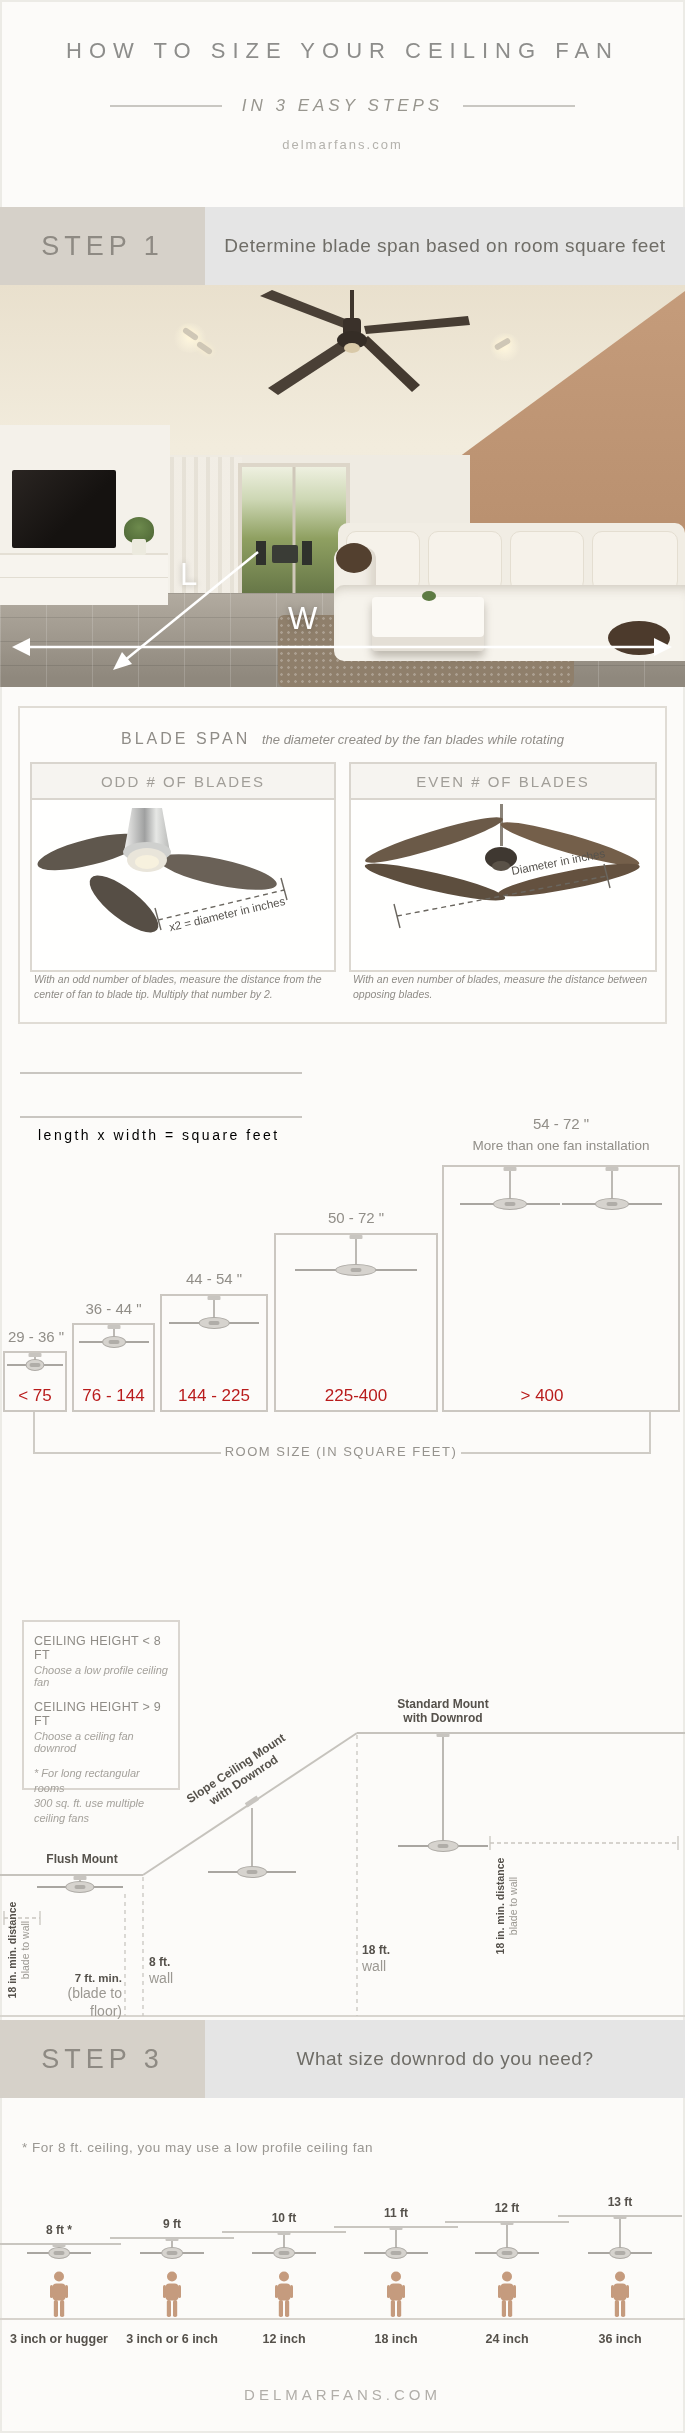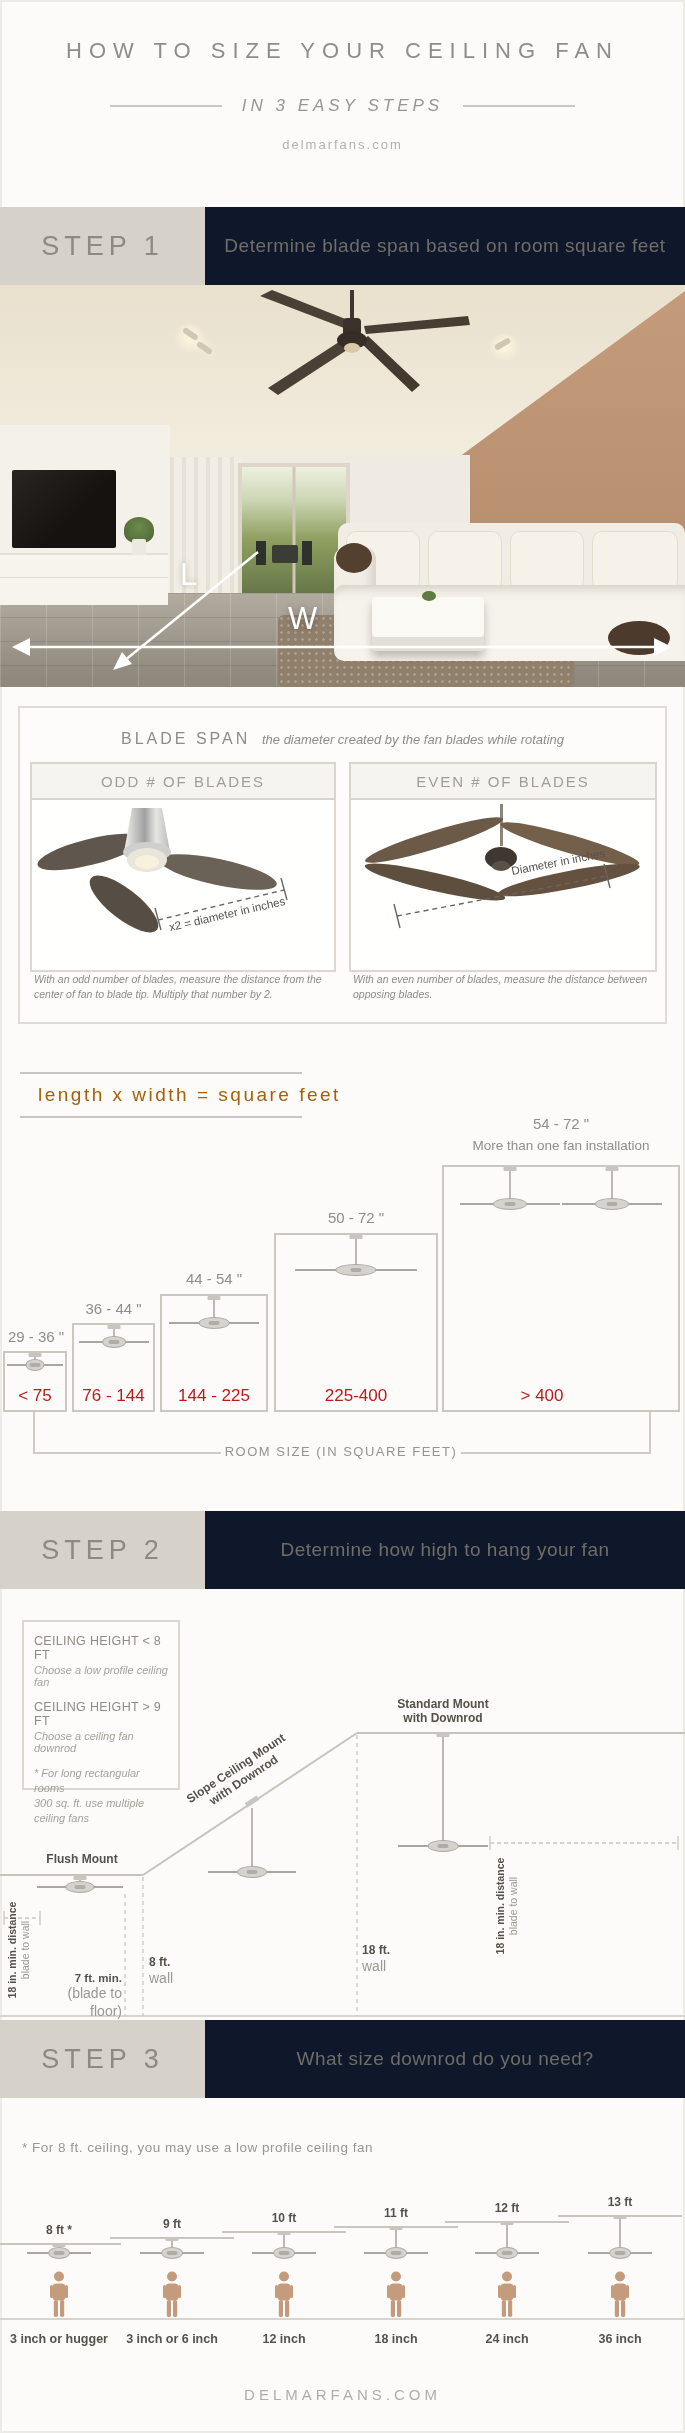--- a/index.html
+++ b/index.html
@@ -16,21 +16,21 @@
   .hdr-title { left:0; right:0; top:38px; text-align:center; font-size:22px; letter-spacing:7px; color:#8d8d8b; font-weight:400; }
   .hdr-subrow { left:0; right:0; top:96px; display:flex; align-items:center; justify-content:center; gap:20px; }
   .hdr-line { width:112px; height:2px; background:#c9c7c2; }
   .hdr-subtitle { font-size:17px; font-style:italic; letter-spacing:4px; color:#98968f; }
   .hdr-site { left:0; right:0; top:137px; text-align:center; font-size:13px; letter-spacing:2px; color:#b4b2ad; }
 
   
   .banner { left:0; width:685px; height:78px; display:flex; }
   .banner-box { width:205px; background:#d6d1c9; display:flex; align-items:center; justify-content:center; }
   .banner-step { font-size:27px; letter-spacing:5px; color:#8e8a83; }
-  .banner-rest { flex:1; background:#0f172a; display:flex; align-items:center; justify-content:center; }
+  .banner-rest { flex:1; background:#e5e5e5; display:flex; align-items:center; justify-content:center; }
   .banner-desc { font-size:19px; color:#6f6d67; letter-spacing:0.5px; }
   #banner1 { top:207px; } #banner2 { top:1511px; } #banner3 { top:2020px; }
 
   
   .photo { left:0; top:285px; width:685px; height:402px; overflow:hidden; background:linear-gradient(180deg,#e9e0cd 0%, #f2ecdd 40%, #efe9da 60%); }
   .ph { position:absolute; }
   .ph-tanwall { left:440px; top:0; width:245px; height:300px; background:linear-gradient(180deg,#c59c7b,#b78e6d); clip-path:polygon(100% 2%, 100% 100%, 0 100%, 0 62%); }
   .ph-backwall { left:0; top:170px; width:470px; height:150px; background:#efebe2; }
   .ph-curtain { left:150px; top:172px; width:92px; height:146px; background:repeating-linear-gradient(90deg,#f2eee6 0 8px,#e4dfd4 8px 12px); opacity:.8; }
   .ph-door { left:238px; top:178px; width:112px; height:138px; border:4px solid #ddd6c9; background:linear-gradient(180deg,#eef0e0 0%,#cdd7b4 25%,#8fa061 55%,#647446 100%); }
@@ -75,21 +75,21 @@
   .bs-col-odd { left:10px; width:306px; }
   .bs-col-even { left:329px; width:308px; }
   .bs-head { height:38px; border:2px solid #d9d5ce; background:#f6f4f0; display:flex; align-items:center; justify-content:center; font-size:15px; letter-spacing:2px; color:#a19e98; }
   .bs-imgbox { height:172px; border:2px solid #dcd8d1; border-top:none; background:#fffffe; overflow:hidden; position:relative; }
   .bs-cap { padding:0 4px; font-size:10.5px; font-style:italic; line-height:1.4; color:#8f8c87; }
   .ann-text { font-size:11.5px; fill:#55524d; }
 
   
   .rbs-line { left:20px; width:282px; height:2px; background:#c9c6c1; }
   .rbs-title { left:25px; top:1082px; font-size:19px; letter-spacing:3.5px; color:#8d8a85; }
-  .rbs-formula { left:38px; top:1084px; font-size:19px; letter-spacing:2.5px; color:#a16207; }
+  .rbs-formula { left:38px; top:1127px; font-size:14px; letter-spacing:2.5px; color:#000000; }
   .rbs-box { position:absolute; border:2px solid #cbc7c1; background:transparent; }
   .rbs-span { position:absolute; font-size:15px; color:#918e88; text-align:center; white-space:nowrap; }
   .rbs-note { position:absolute; font-size:13.5px; color:#918e88; text-align:center; white-space:nowrap; }
   .rbs-room { position:absolute; font-size:17px; color:#b91c1c; text-align:center; }
   .rbs-vline { width:2px; height:40px; background:#cfccc6; }
   .rbs-hline { left:33px; top:1452px; width:618px; height:2px; background:#cfccc6; }
   .rbs-axis-label { left:221px; top:1444px; width:240px; text-align:center; background:#fcfbf9; font-size:13px; letter-spacing:1.5px; color:#96938e; }
 
   
   .gfan { position:absolute; }
@@ -329,28 +329,20 @@
   <div class="rbs-room" style="left:72px;  top:1386px; width:83px;">76 - 144</div>
   <div class="rbs-room" style="left:160px; top:1386px; width:108px;">144 - 225</div>
   <div class="rbs-room" style="left:274px; top:1386px; width:164px;">225-400</div>
   <div class="rbs-room" style="left:442px; top:1386px; width:200px;">&gt; 400</div>
 
   <div class="abs rbs-vline" style="left:33px; top:1412px;"></div>
   <div class="abs rbs-vline" style="left:649px; top:1412px;"></div>
   <div class="abs rbs-hline"></div>
   <div class="abs rbs-axis-label">ROOM SIZE (IN SQUARE FEET)</div>
 
-  <div class="abs banner" id="banner2">
-    <div class="banner-box">
-      <span class="banner-step">STEP 2</span>
-    </div>
-    <div class="banner-rest">
-      <span class="banner-desc">Determine how high to hang your fan</span>
-    </div>
-  </div>
 
   <svg class="abs" style="left:0; top:1591px;" width="685" height="428" viewBox="0 1591 685 428">
     <line x1="0" y1="1875" x2="143" y2="1875" stroke="#c6c3bd" stroke-width="2"></line>
     <line x1="143" y1="1875" x2="357" y2="1733" stroke="#c6c3bd" stroke-width="2"></line>
     <line x1="357" y1="1733" x2="685" y2="1733" stroke="#c6c3bd" stroke-width="2"></line>
     <line x1="0" y1="2016" x2="685" y2="2016" stroke="#d8d5cf" stroke-width="2"></line>
     <line x1="143" y1="1877" x2="143" y2="2016" stroke="#c9c6c0" stroke-width="1.3" stroke-dasharray="4,4"></line>
     <line x1="357" y1="1735" x2="357" y2="2016" stroke="#c9c6c0" stroke-width="1.3" stroke-dasharray="4,4"></line>
     <line x1="125" y1="1894" x2="125" y2="2016" stroke="#c9c6c0" stroke-width="1.3" stroke-dasharray="4,4"></line>
     <line x1="4" y1="1918" x2="40" y2="1918" stroke="#c9c6c0" stroke-width="1.3" stroke-dasharray="4,3"></line>

